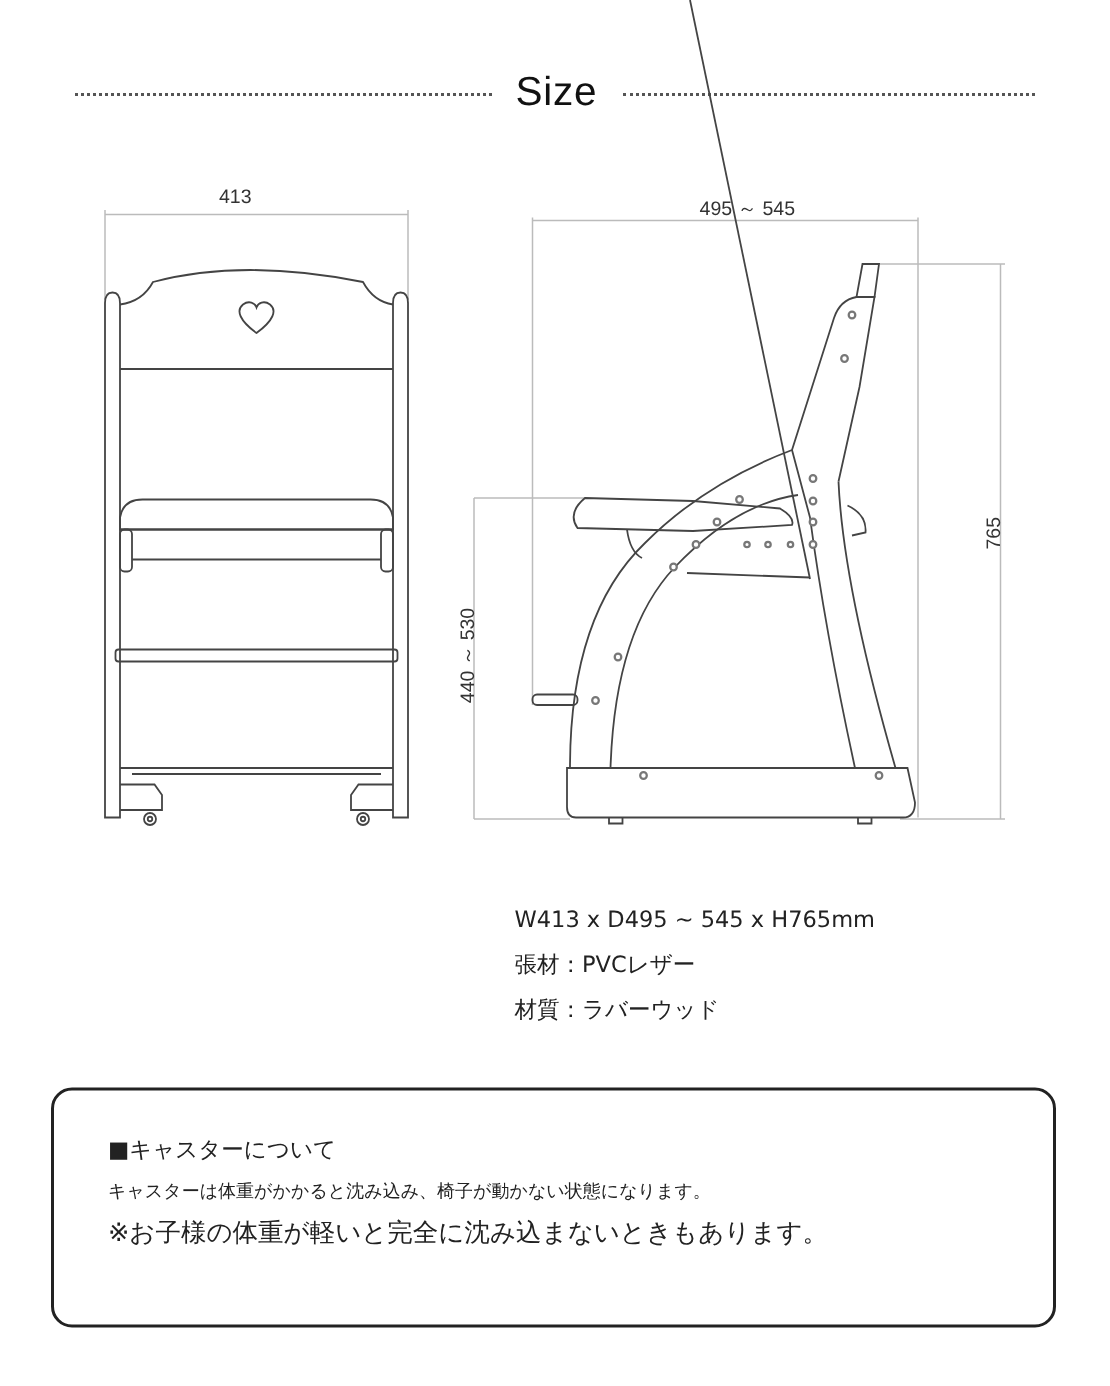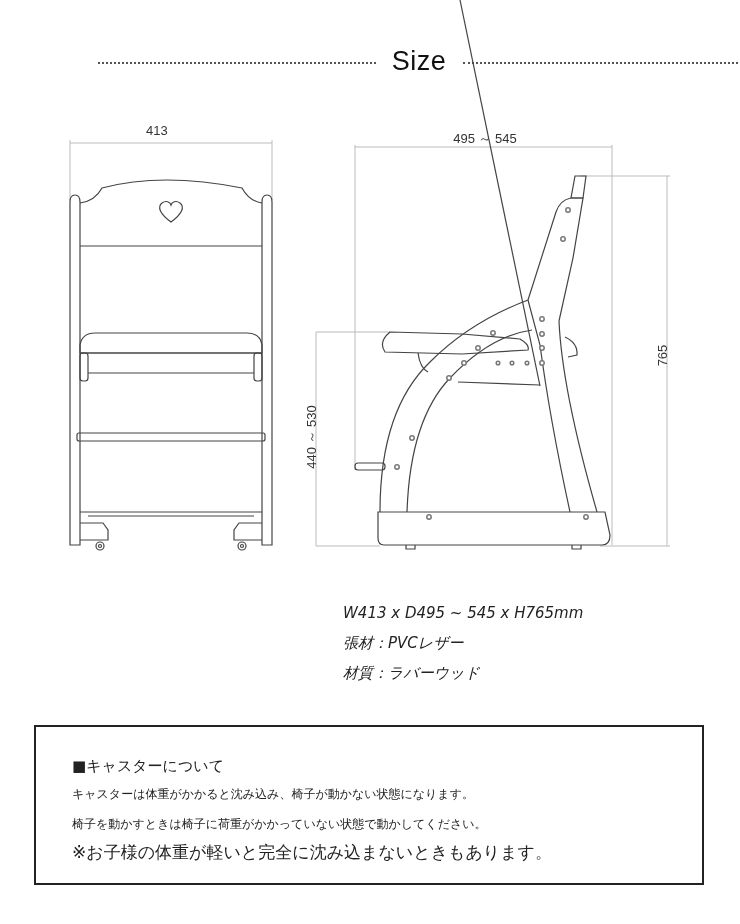--- a/index.html
+++ b/index.html
@@ -1,30 +1,30 @@
 <!DOCTYPE html>
 <html><head>
 <meta charset="utf-8">
 <style>
   html, body { margin:0; padding:0; background:#ffffff; }
   body { width:740px; height:924px; position:relative; overflow:hidden; font-family:"DejaVu Sans", sans-serif; color:#222; }
-  .title-row { position:absolute; left:0; top:44px; width:632px; height:40px;margin-left:48px; }
+  .title-row { position:absolute; left:0; top:44px; width:632px; height:40px; }
   .dots { position:absolute; top:18px; height:0; border-top:2px dotted #555; }
   .dots.left { left:50px; width:278px; }
   .dots.right { left:415px; width:275px; }
   .title { position:absolute; left:330px; width:82px; top:2px; text-align:center; font-family:"Liberation Sans", sans-serif; font-size:27px; color:#111; letter-spacing:0.5px; }
   svg.drawing { position:absolute; left:0; top:0; }
   .dim { position:absolute; font-family:"Liberation Sans", sans-serif; font-size:13px; color:#333; }
   .dim.w { left:146px; top:123px; width:46px; }
-  .dim.d { left:440px; top:130px; width:90px; text-align:center; }
+  .dim.d { left:440px; top:130px; width:90px; text-align:right; }
   .dim.h { left:642px; top:348px; transform:rotate(-90deg); transform-origin:center; width:40px; text-align:center; }
   .dim.sh { left:262px; top:428px; transform:rotate(-90deg); transform-origin:center; width:100px; text-align:center; }
   .specs { position:absolute; left:343px; top:598px; font-family:"DejaVu Sans", sans-serif; font-size:15px; color:#222; line-height:30px; }
-  .specs div { white-space:nowrap;font-style:italic; }
-  .note-box { position:absolute; left:34px; top:725px; width:670px; height:160px; border:2px solid #222; border-radius:0; box-sizing:border-box; }
+  .specs div { white-space:nowrap; }
+  .note-box { position:absolute; left:34px; top:725px; width:670px; height:160px; border:2px solid #222; border-radius:14px; box-sizing:border-box; }
   .note-box .inner { position:absolute; left:36px; top:26px; font-family:"DejaVu Sans", sans-serif; color:#222; }
   .note-box .heading { font-size:15px; line-height:26px; }
   .note-box .body { font-size:12px; line-height:30px; white-space:nowrap; }
   .note-box .small { font-size:17px; line-height:26px; white-space:nowrap; }
 </style>
 </head>
 <body>
 
 <div class="title-row">
   <div class="dots left"></div>
@@ -137,16 +137,15 @@
 <div class="specs">
   <div>W413 x D495 ~ 545 x H765mm</div>
   <div>張材：PVCレザー</div>
   <div>材質：ラバーウッド</div>
 </div>
 
 <div class="note-box">
   <div class="inner">
     <div class="heading">■キャスターについて</div>
     <div class="body">キャスターは体重がかかると沈み込み、椅子が動かない状態になります。</div>
-    <div class="body">椅子を動かすときは椅子に荷重がかかっていない状態で動かしてください。</div>
     <div class="small">※お子様の体重が軽いと完全に沈み込まないときもあります。</div>
   </div>
 </div>
 
 </body></html>

